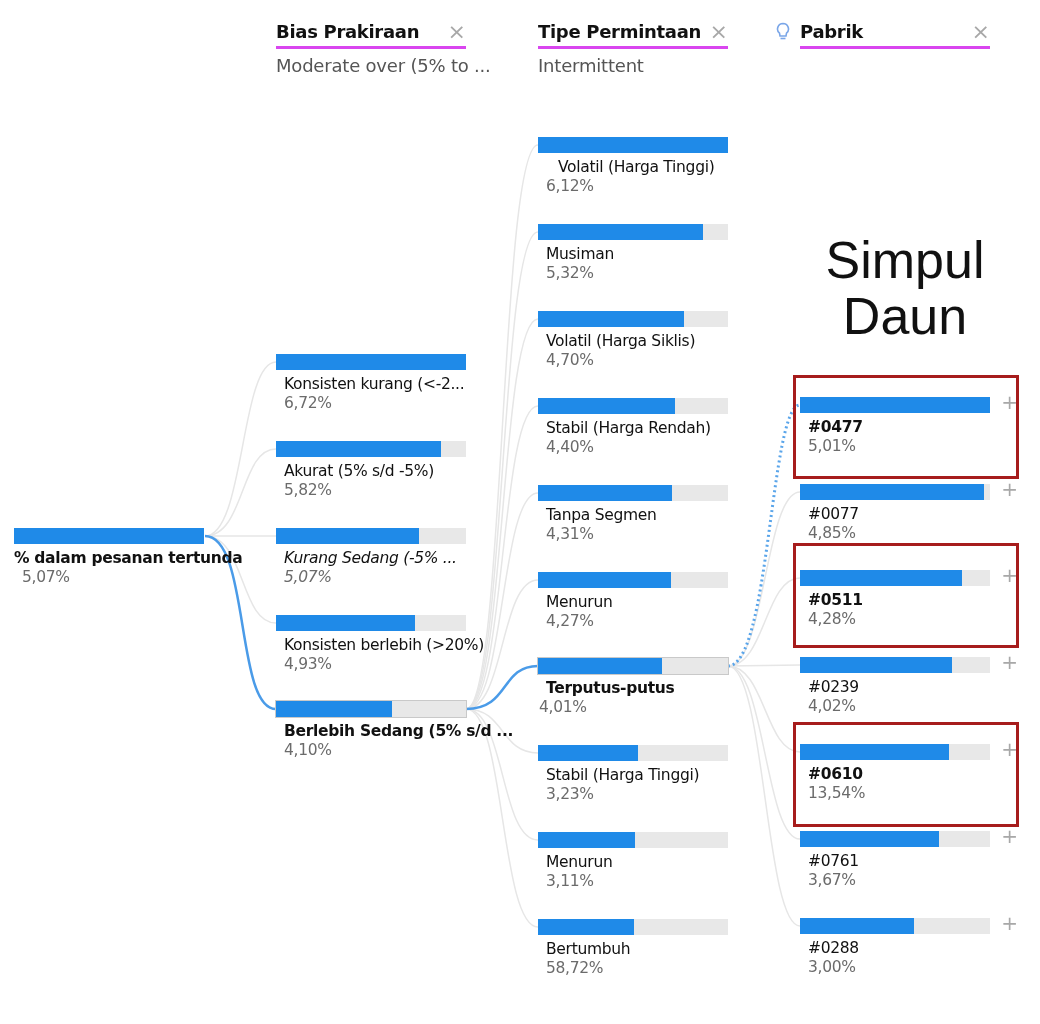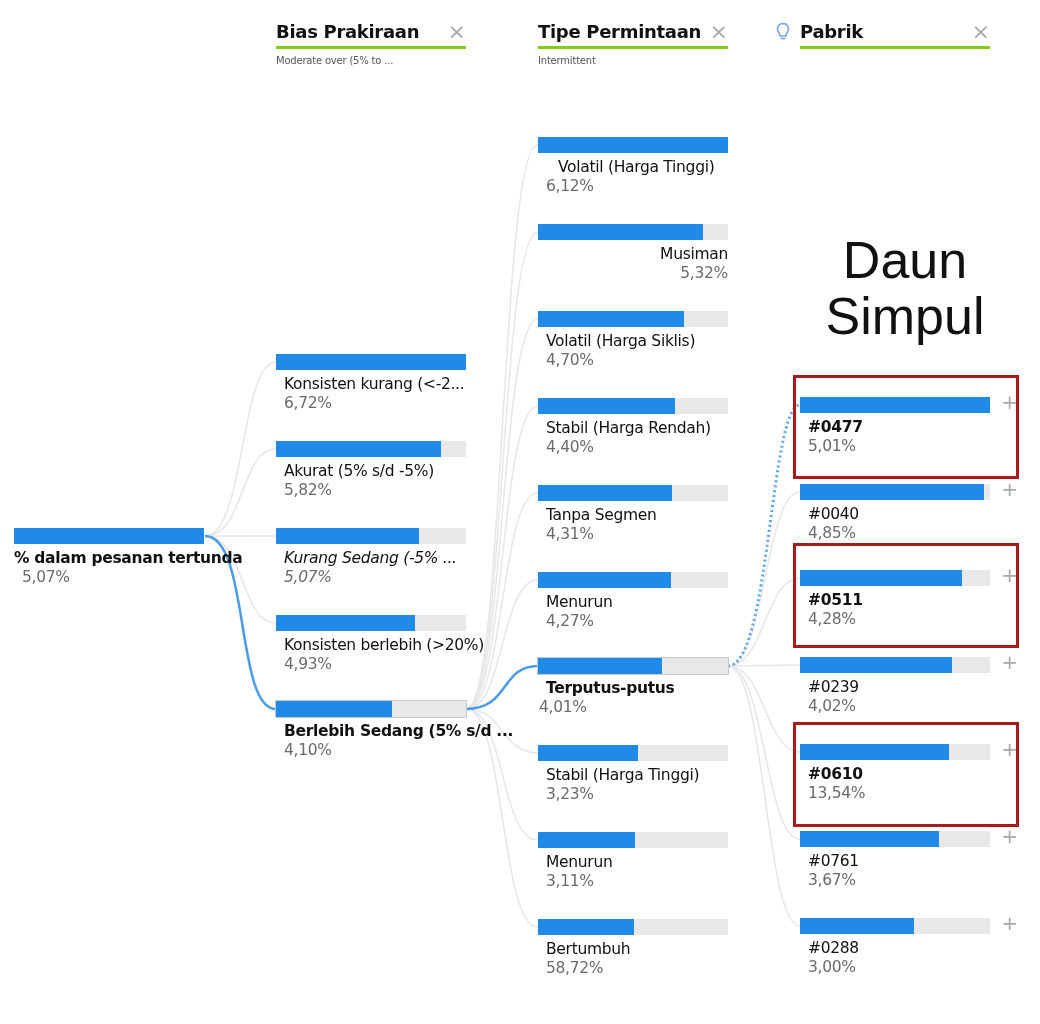--- a/index.html
+++ b/index.html
@@ -1,23 +1,23 @@
 <!DOCTYPE html>
 <html><head>
 <meta charset="utf-8">
 <style>
   html, body { margin:0; padding:0; background:#ffffff; }
   body { width:1040px; height:1024px; position:relative; overflow:hidden;
          font-family:"DejaVu Sans", "Liberation Sans", sans-serif; color:#111; }
   svg.links { position:absolute; left:0; top:0; width:1040px; height:1024px; pointer-events:none; }
   .col-header { position:absolute; top:20px; }
-  .col-header .title-row { position:relative; height:26px; border-bottom:3px solid #84cc16; }
+  .col-header .title-row { position:relative; height:26px; border-bottom:3px solid #d946ef; }
   .col-header .title { font-size:18px; font-weight:bold; color:#111; line-height:24px; letter-spacing:-0.3px; }
   .col-header .close { position:absolute; right:0; top:0; font-size:22px; color:#a8a8a8; line-height:24px; cursor:pointer; }
-  .col-header .sub { font-size:10px; color:#555; margin-top:6px; letter-spacing:-0.2px; white-space:nowrap; }
+  .col-header .sub { font-size:18px; color:#555; margin-top:6px; letter-spacing:-0.2px; white-space:nowrap; }
   .bulb { position:absolute; left:776px; top:22px; width:14px; height:20px; }
   .node { position:absolute; width:190px; }
   .node .track { height:16px; background:#e8e8e8; position:relative; }
   .node .fill { position:absolute; left:0; top:0; bottom:0; background:#1f8ae8; }
   .node.selected .track { outline:1px solid #c9c9c9; }
   .node .label { font-size:15.5px; color:#111; margin-top:5px; white-space:nowrap; letter-spacing:-0.3px; line-height:19px; }
   .node .label.bold { font-weight:bold; }
   .node .value { font-size:15.5px; color:#6b6b6b; line-height:19px; letter-spacing:-0.3px; }
   .plus { position:absolute; right:-28px; top:-5px; font-size:20px; color:#a8a8a8; cursor:pointer; line-height:20px; }
   .highlight-box { position:absolute; border:3px solid #a61c1c; box-sizing:border-box; }
@@ -129,21 +129,21 @@
   </div>
 
 <div id="level2">
     <div class="node" style="left: 538px; top: 137px;">
       <div class="track">
         <div class="fill" style="width:100%"></div>
       </div>
       <div class="label" style="margin-left:20px">Volatil (Harga Tinggi)</div>
       <div class="value" style="margin-left:8px">6,12%</div>
     </div>
-    <div class="node" style="left: 538px; top: 224px; text-align: right;">
+    <div class="node" style="left: 538px; top: 224px;">
       <div class="track">
         <div class="fill" style="width:86.9%"></div>
       </div>
       <div class="label" style="margin-left:8px">Musiman</div>
       <div class="value" style="margin-left:8px">5,32%</div>
     </div>
     <div class="node" style="left: 538px; top: 311px;">
       <div class="track">
         <div class="fill" style="width:76.8%"></div>
       </div>
@@ -208,21 +208,21 @@
         <span class="plus">+</span>
       </div>
       <div class="label bold" style="margin-left:8px">#0477</div>
       <div class="value" style="margin-left:8px">5,01%</div>
     </div>
     <div class="node" style="left: 800px; top: 484px;">
       <div class="track">
         <div class="fill" style="width:96.8%"></div>
         <span class="plus">+</span>
       </div>
-      <div class="label" style="margin-left:8px">#0040</div>
+      <div class="label" style="margin-left:8px">#0077</div>
       <div class="value" style="margin-left:8px">4,85%</div>
     </div>
     <div class="node" style="left: 800px; top: 570px;">
       <div class="track">
         <div class="fill" style="width:85.4%"></div>
         <span class="plus">+</span>
       </div>
       <div class="label bold" style="margin-left:8px">#0511</div>
       <div class="value" style="margin-left:8px">4,28%</div>
     </div>
@@ -258,15 +258,15 @@
       <div class="label" style="margin-left:8px">#0288</div>
       <div class="value" style="margin-left:8px">3,00%</div>
     </div>
   </div>
 
 <div class="highlight-box" style="left:793px;top:375px;width:226px;height:104px;"></div>
 <div class="highlight-box" style="left:793px;top:543px;width:226px;height:105px;"></div>
 <div class="highlight-box" style="left:793px;top:722px;width:226px;height:105px;"></div>
 
 <div class="annotation">
+  <div>Simpul</div>
   <div>Daun</div>
-  <div>Simpul</div>
 </div>
 
 </body></html>

